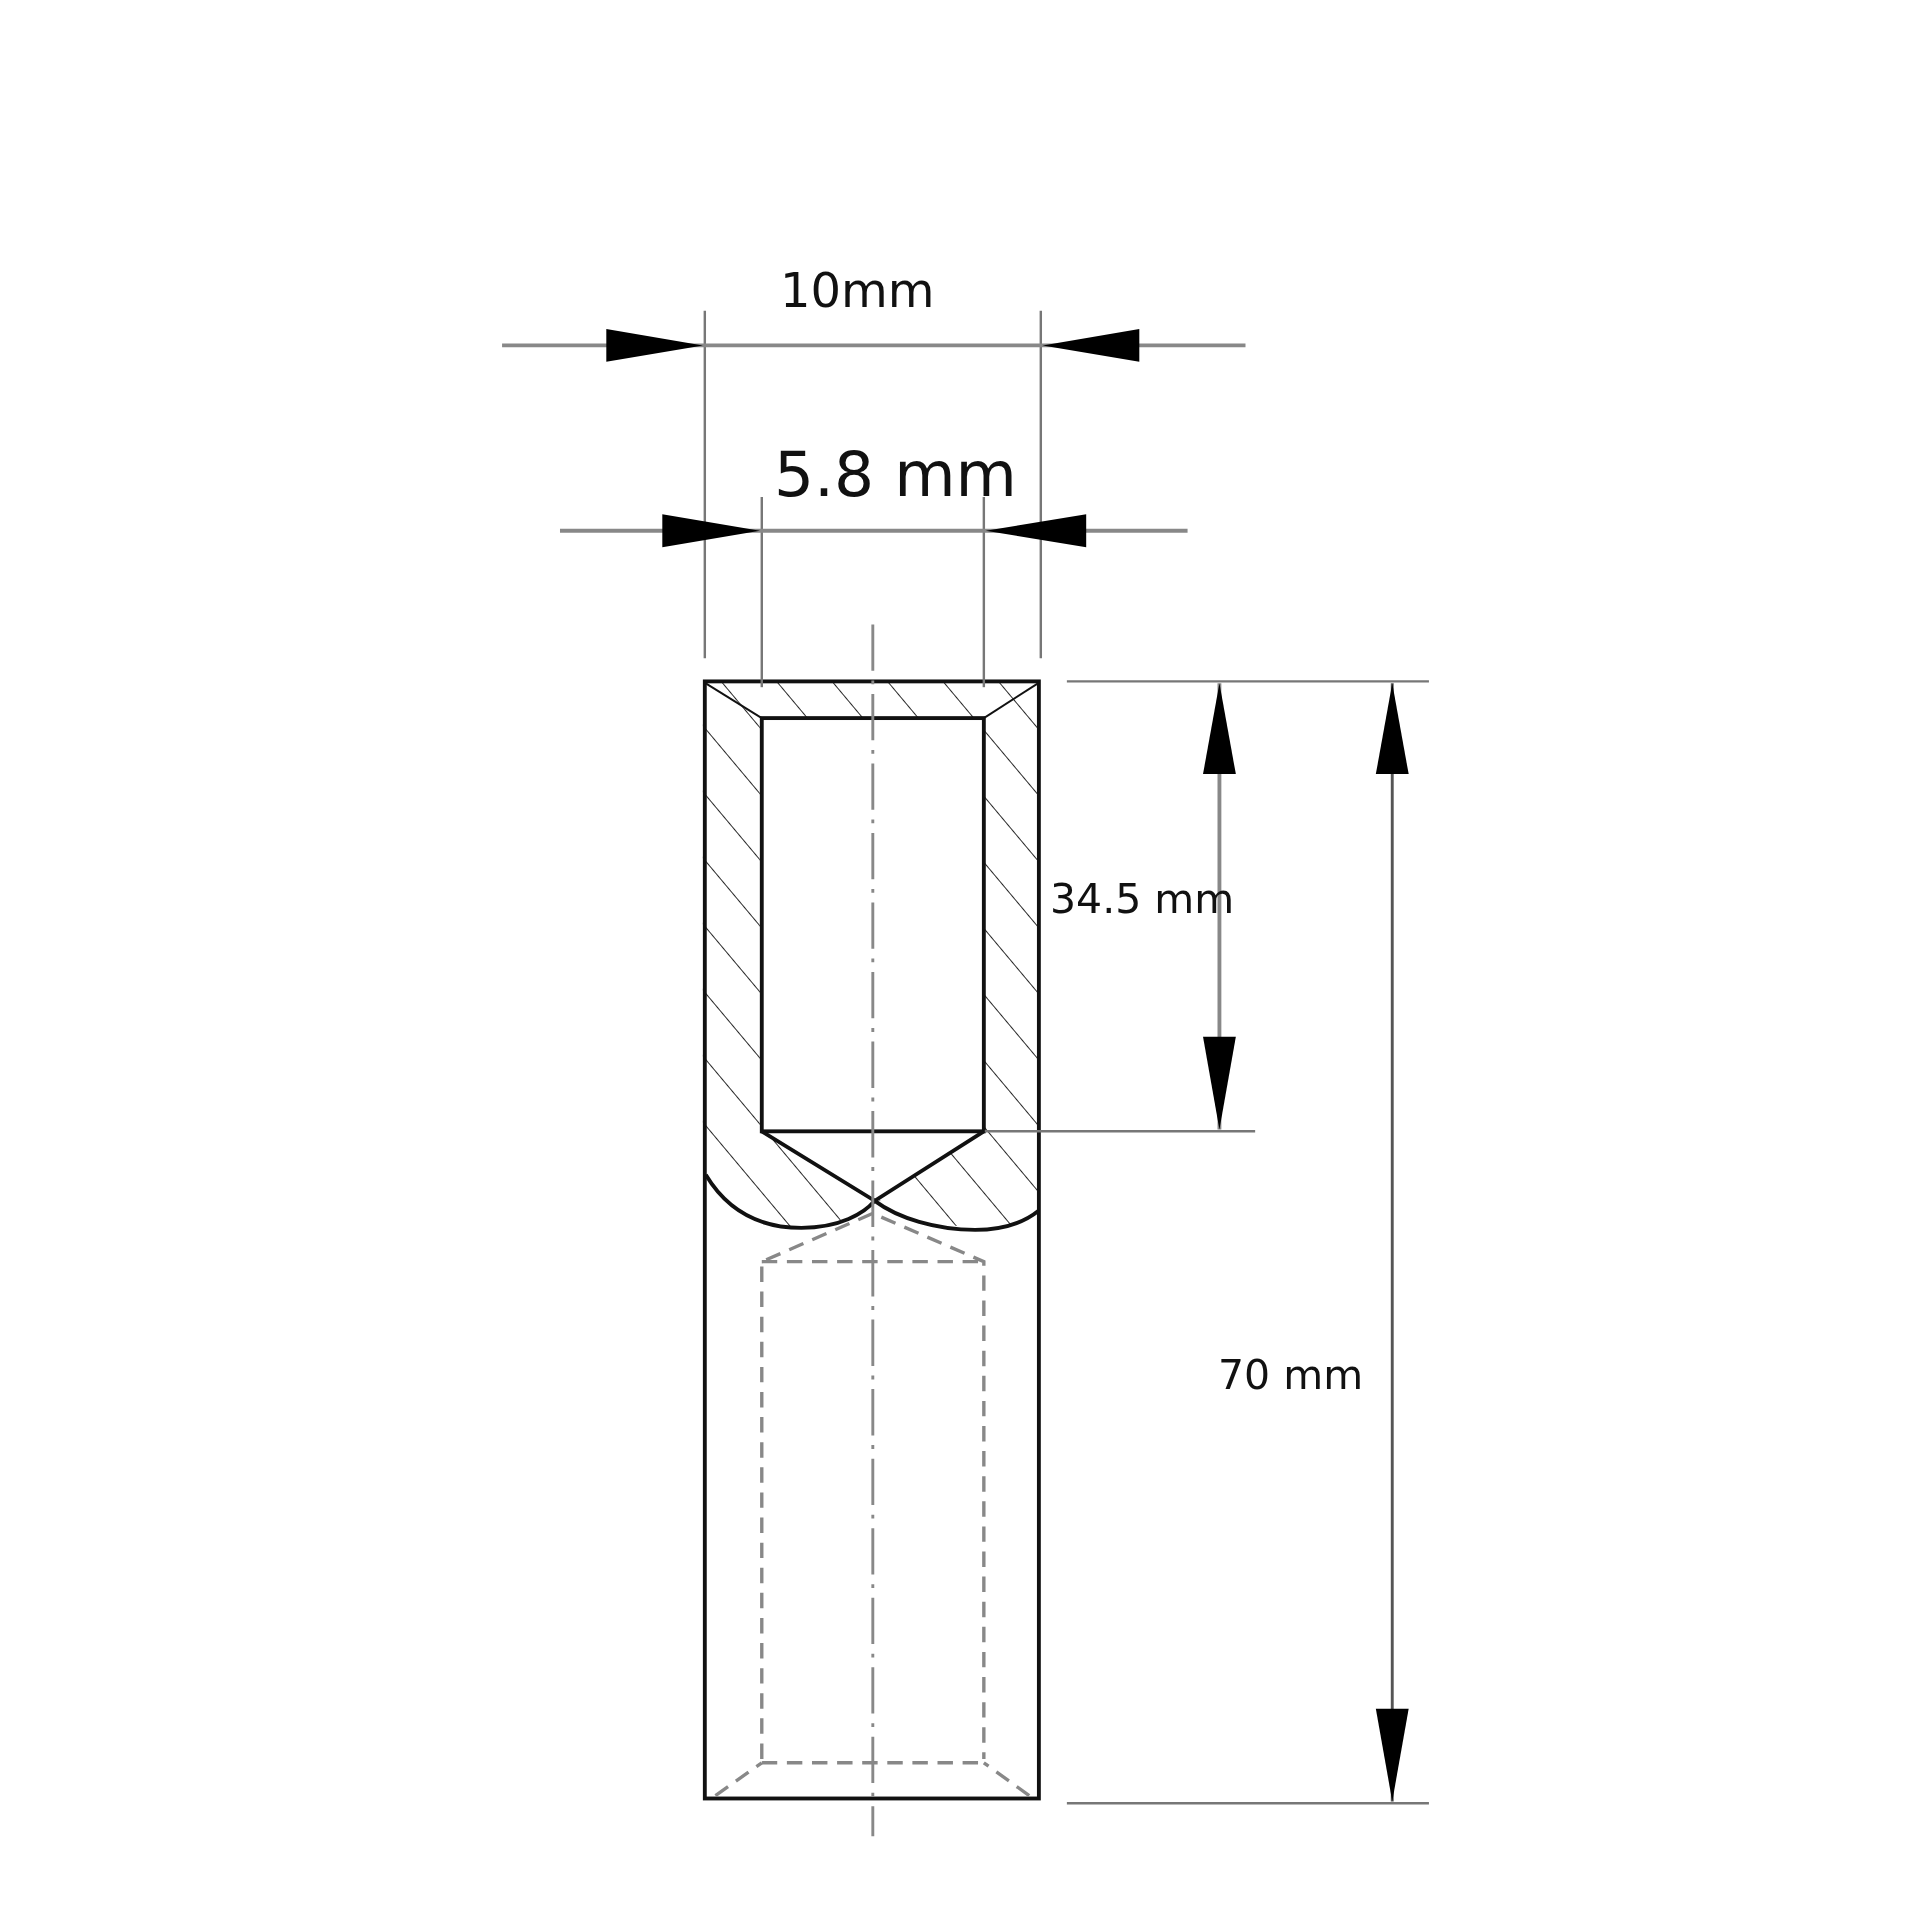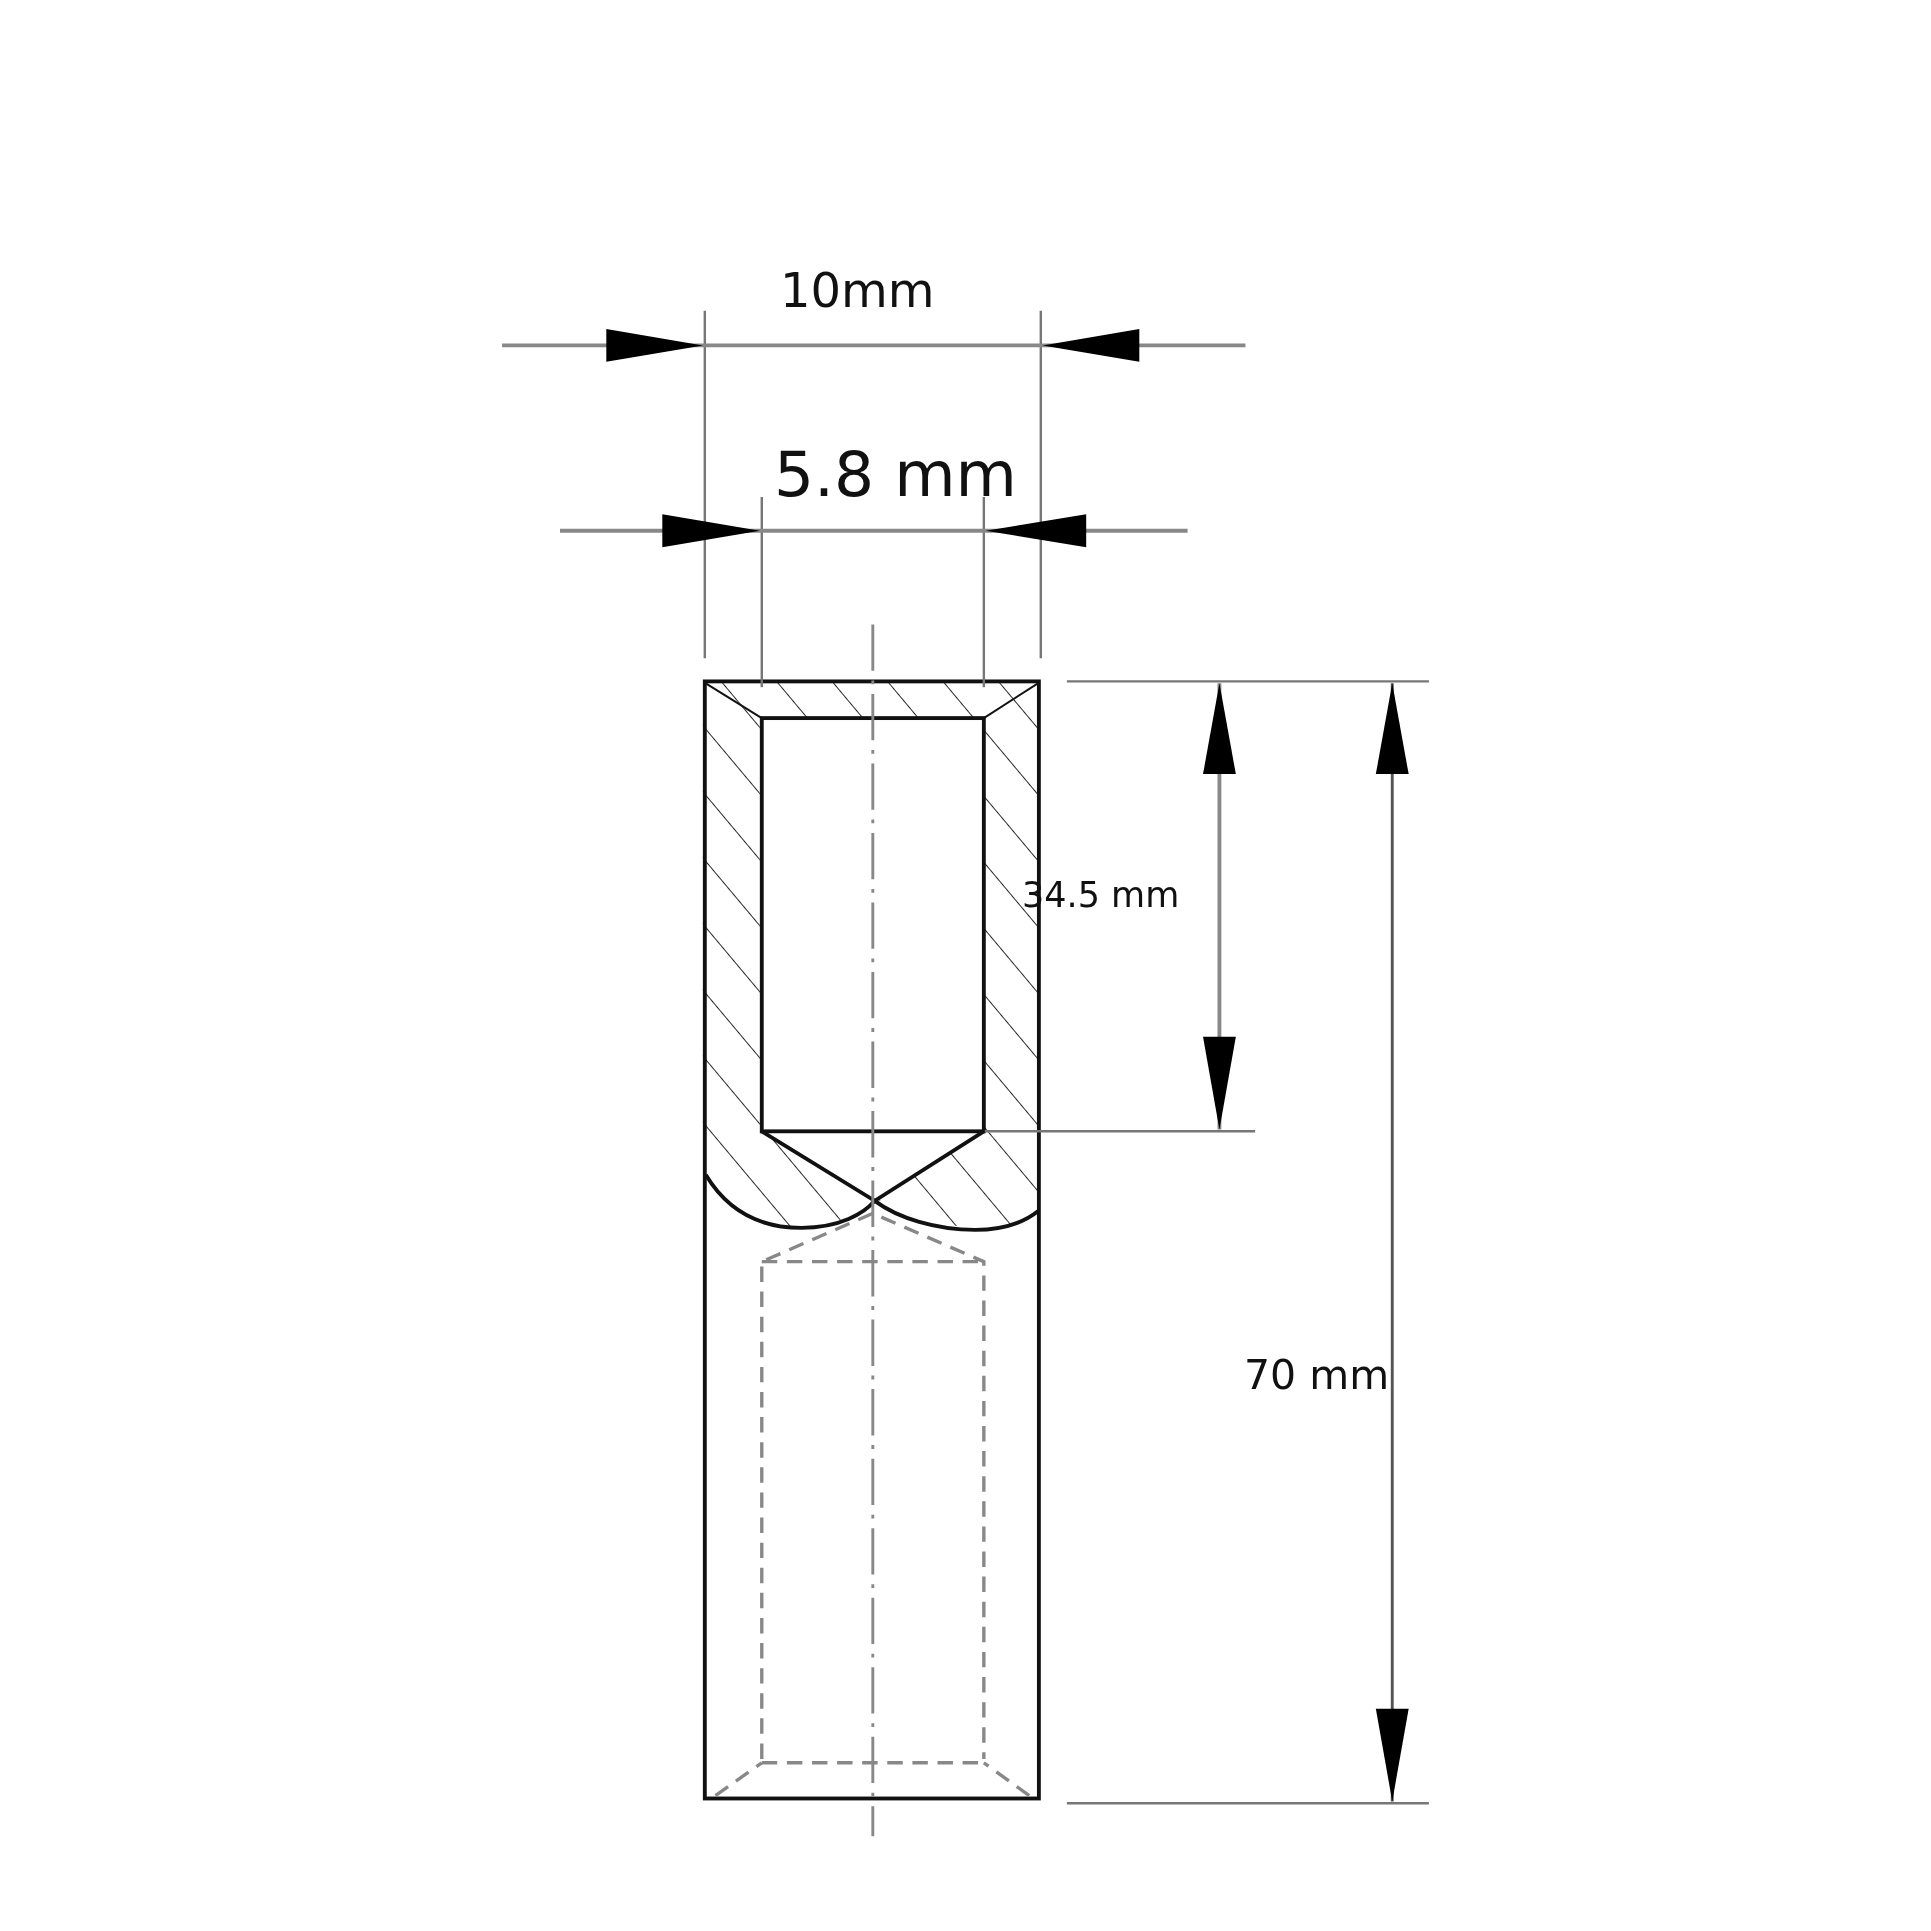--- a/index.html
+++ b/index.html
@@ -86,16 +86,16 @@
 
     <g>
       <line x1="1442" y1="686" x2="1442" y2="1844" stroke="#555" stroke-width="3"></line>
       <polygon points="1425,780 1459,780 1442,686" fill="#000"></polygon>
       <polygon points="1425,1748 1459,1748 1442,1844" fill="#000"></polygon>
     </g>
   </svg>
 
   <div class="lbl" style="left:780px;top:241px;font-size:48px;">10mm</div>
   <div class="lbl" style="left:774px;top:417px;font-size:63px;">5.8 mm</div>
-  <div class="lbl" style="left:1022px;top:854px;font-size:35px;">34.5 mm</div>
-  <div class="lbl" style="left:1244px;top:1330px;font-size:41px;">70 mm</div>
+  <div class="lbl" style="left:1050px;top:854px;font-size:41px;">34.5 mm</div>
+  <div class="lbl" style="left:1218px;top:1330px;font-size:41px;">70 mm</div>
 </div>
 
 
 </body></html>

